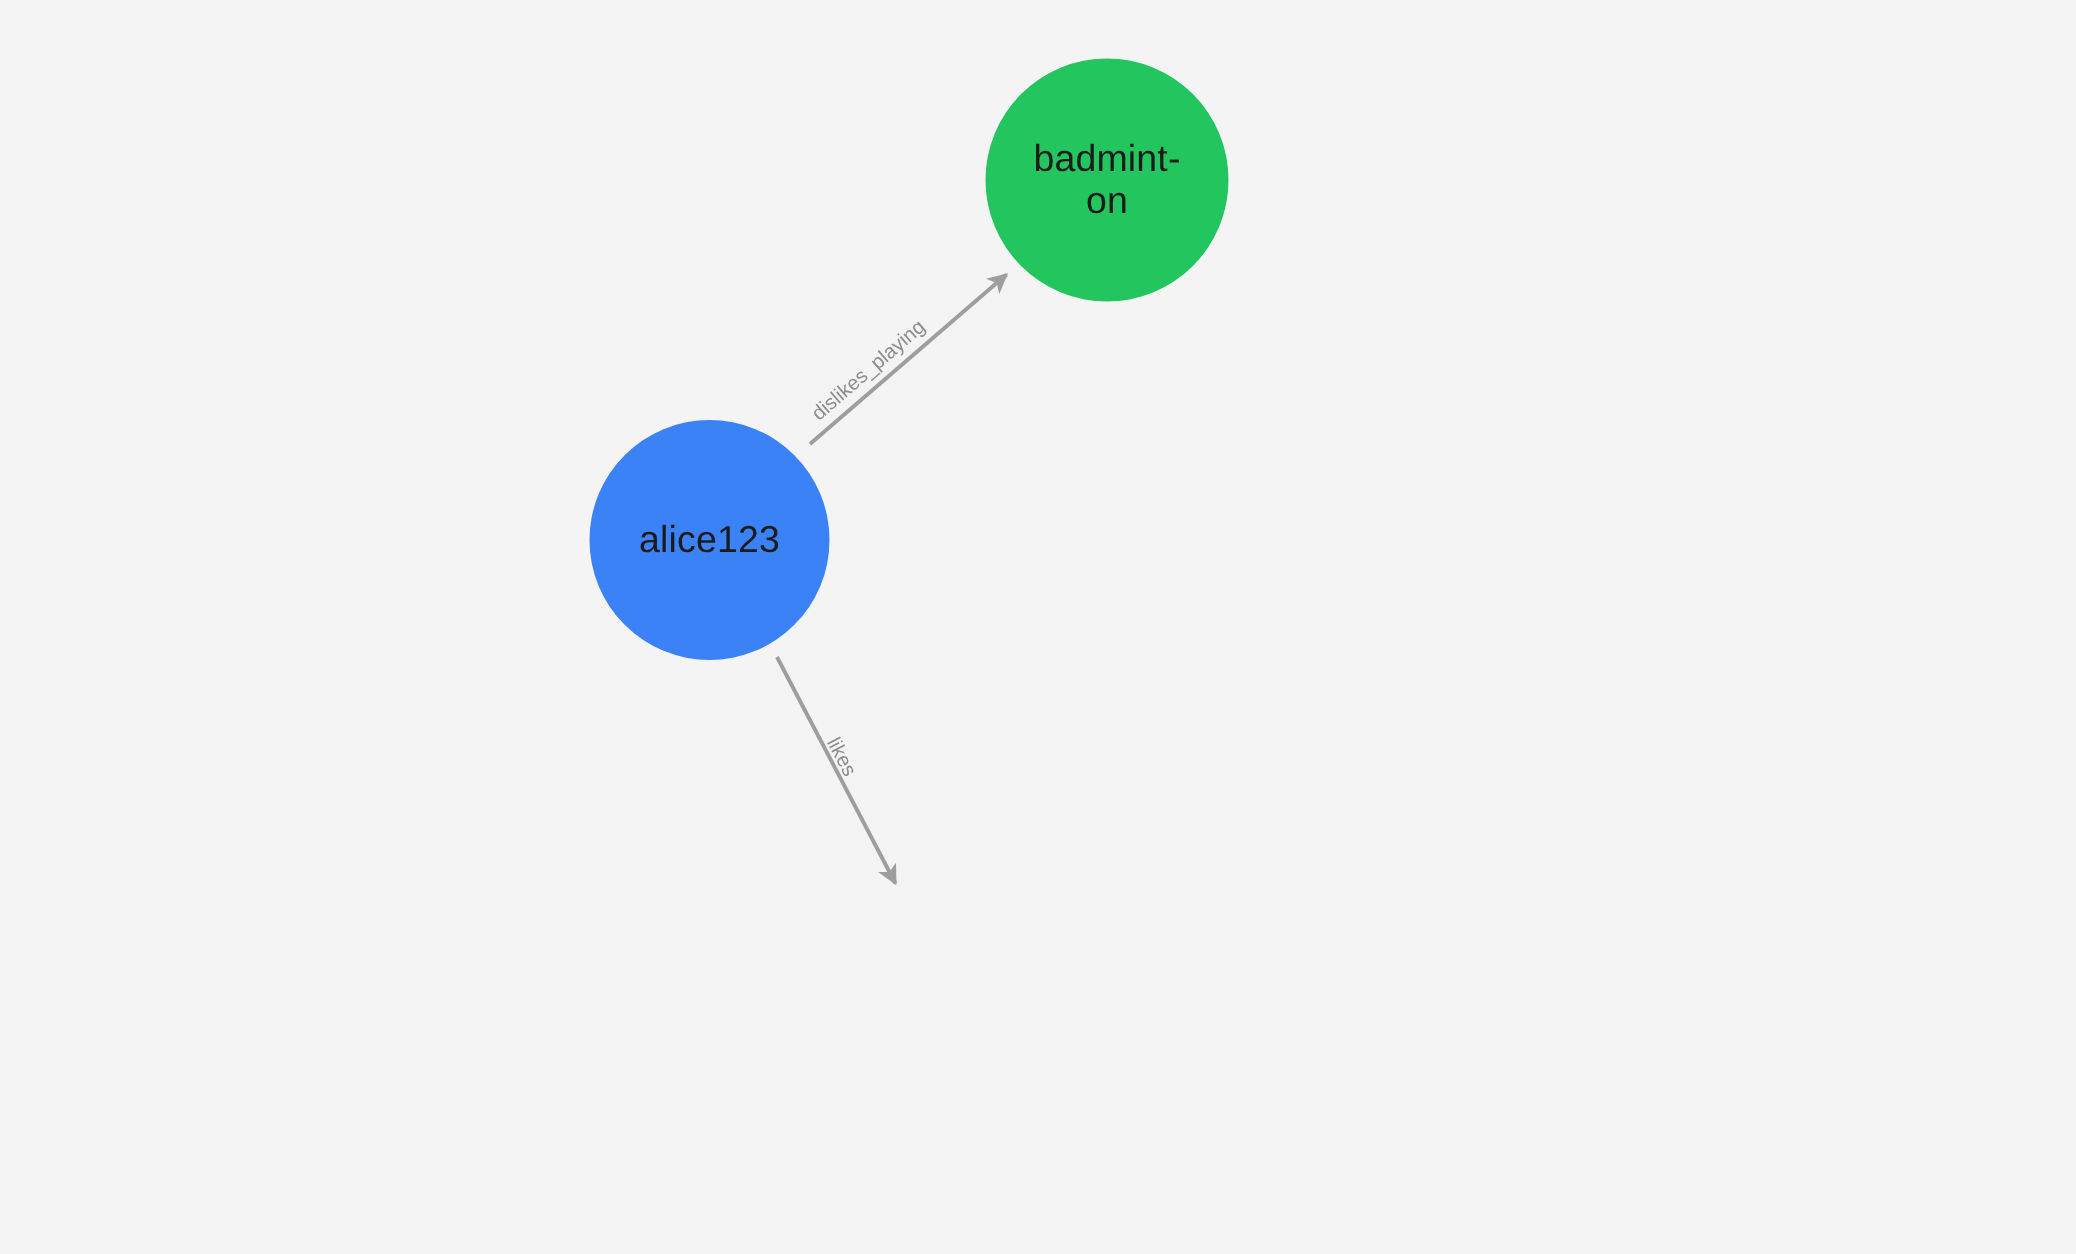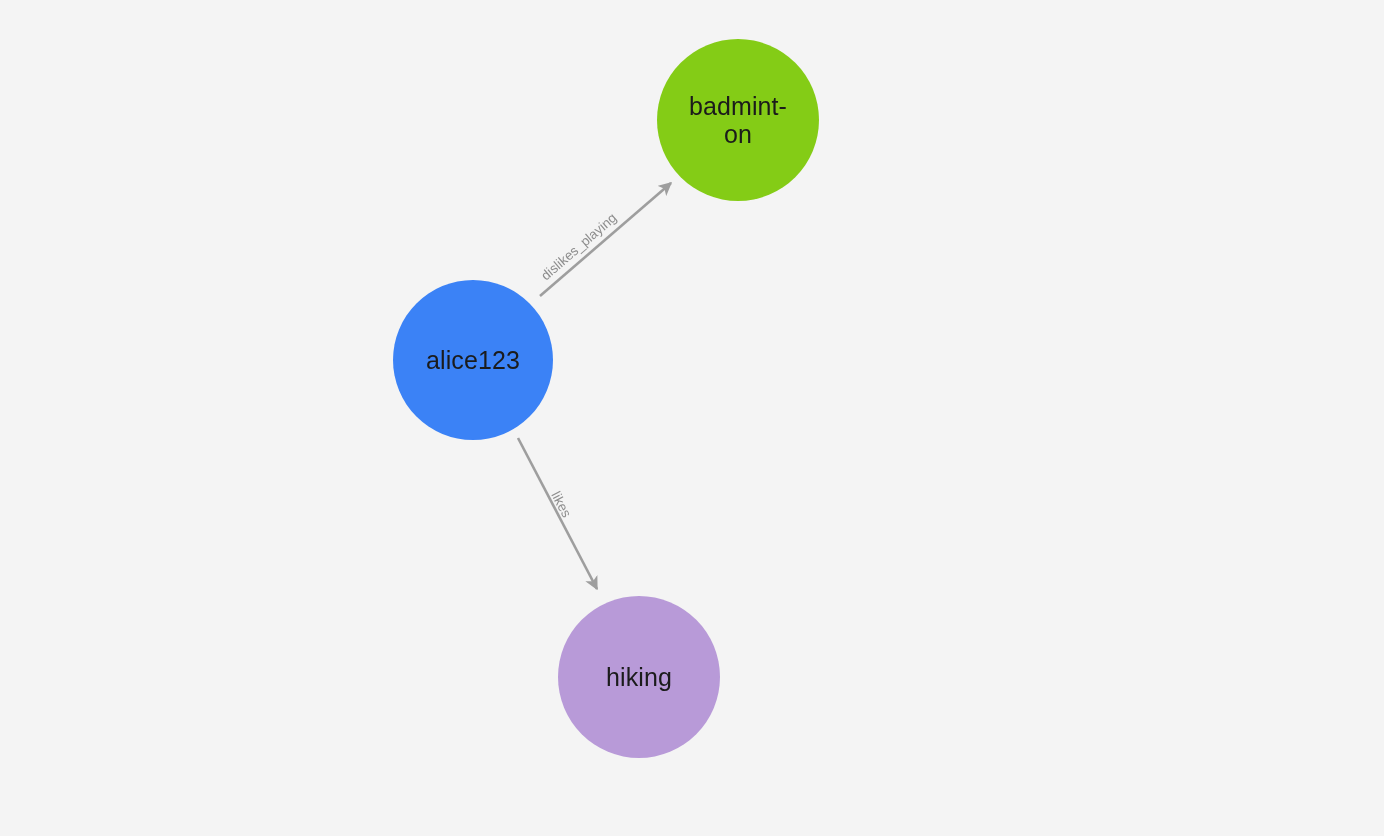--- a/index.html
+++ b/index.html
@@ -72,26 +72,23 @@
     <g id="edges-group">
       <line class="edge-line" id="edge-line-0" stroke="#9e9e9e" stroke-width="2.6" marker-end="url(#arrow-head)" x1="540" y1="296" x2="671" y2="183"></line>
       <line class="edge-line" id="edge-line-1" stroke="#9e9e9e" stroke-width="2.6" marker-end="url(#arrow-head)" x1="518" y1="438" x2="597" y2="589"></line>
     </g>
   </svg>
 
   <div class="edge-label" id="edge-label-0" style="left: 543px; top: 270px; color: rgb(141, 141, 141); transform: rotate(-40.8deg);">dislikes_playing</div>
 
   <div class="edge-label" id="edge-label-1" style="left: 555px; top: 485px; color: rgb(141, 141, 141); transform: rotate(62.4deg);">likes</div>
 
-  <div class="node-circle" id="node-0" style="left: 657px; top: 39px; width: 162px; height: 162px; background: #84cc16;">
+  <div class="node-circle" id="node-0" style="left: 657px; top: 39px; width: 162px; height: 162px; background: #22c55e;">
     <span class="node-label">badmint-
 on</span>
   </div>
 
   <div class="node-circle" id="node-1" style="left: 393px; top: 280px; width: 160px; height: 160px; background: #3b82f6;">
     <span class="node-label">alice123</span>
   </div>
 
-  <div class="node-circle" id="node-2" style="left: 558px; top: 596px; width: 162px; height: 162px; background: rgb(184, 154, 216);">
-    <span class="node-label">hiking</span>
-  </div>
 
 </div>
 
 </body></html>

